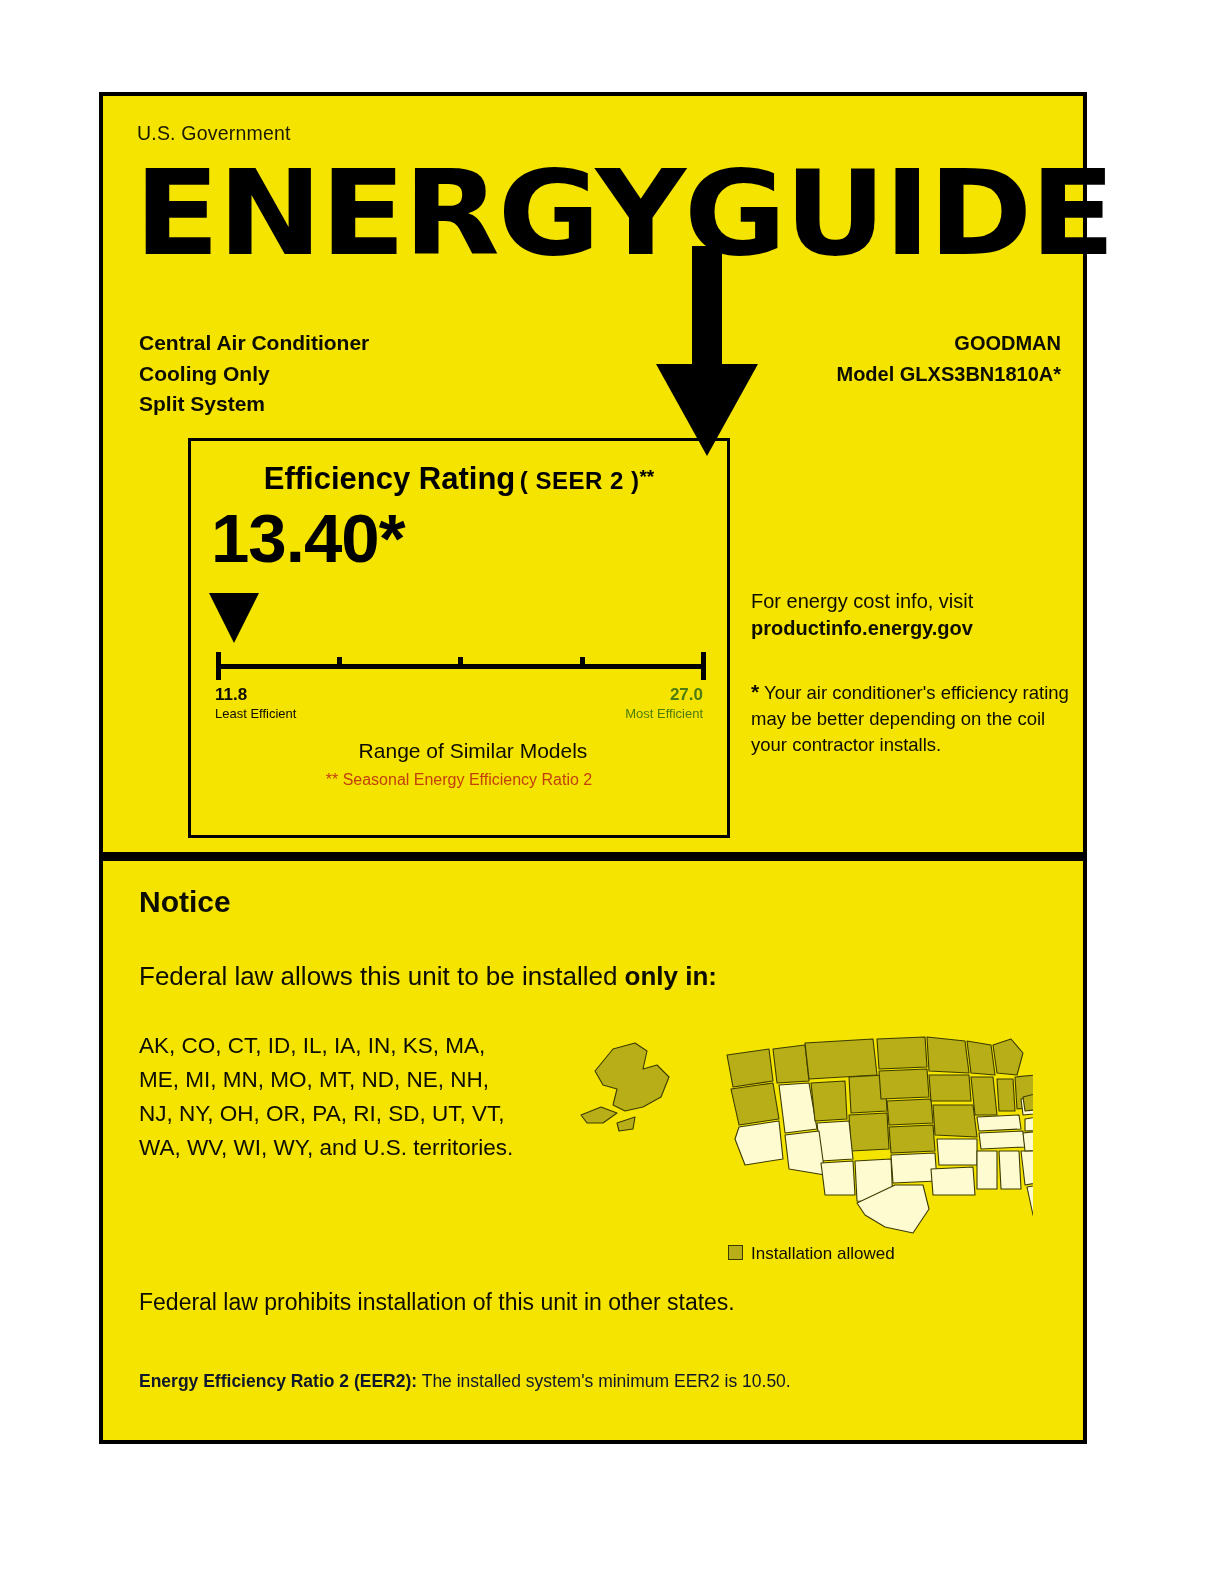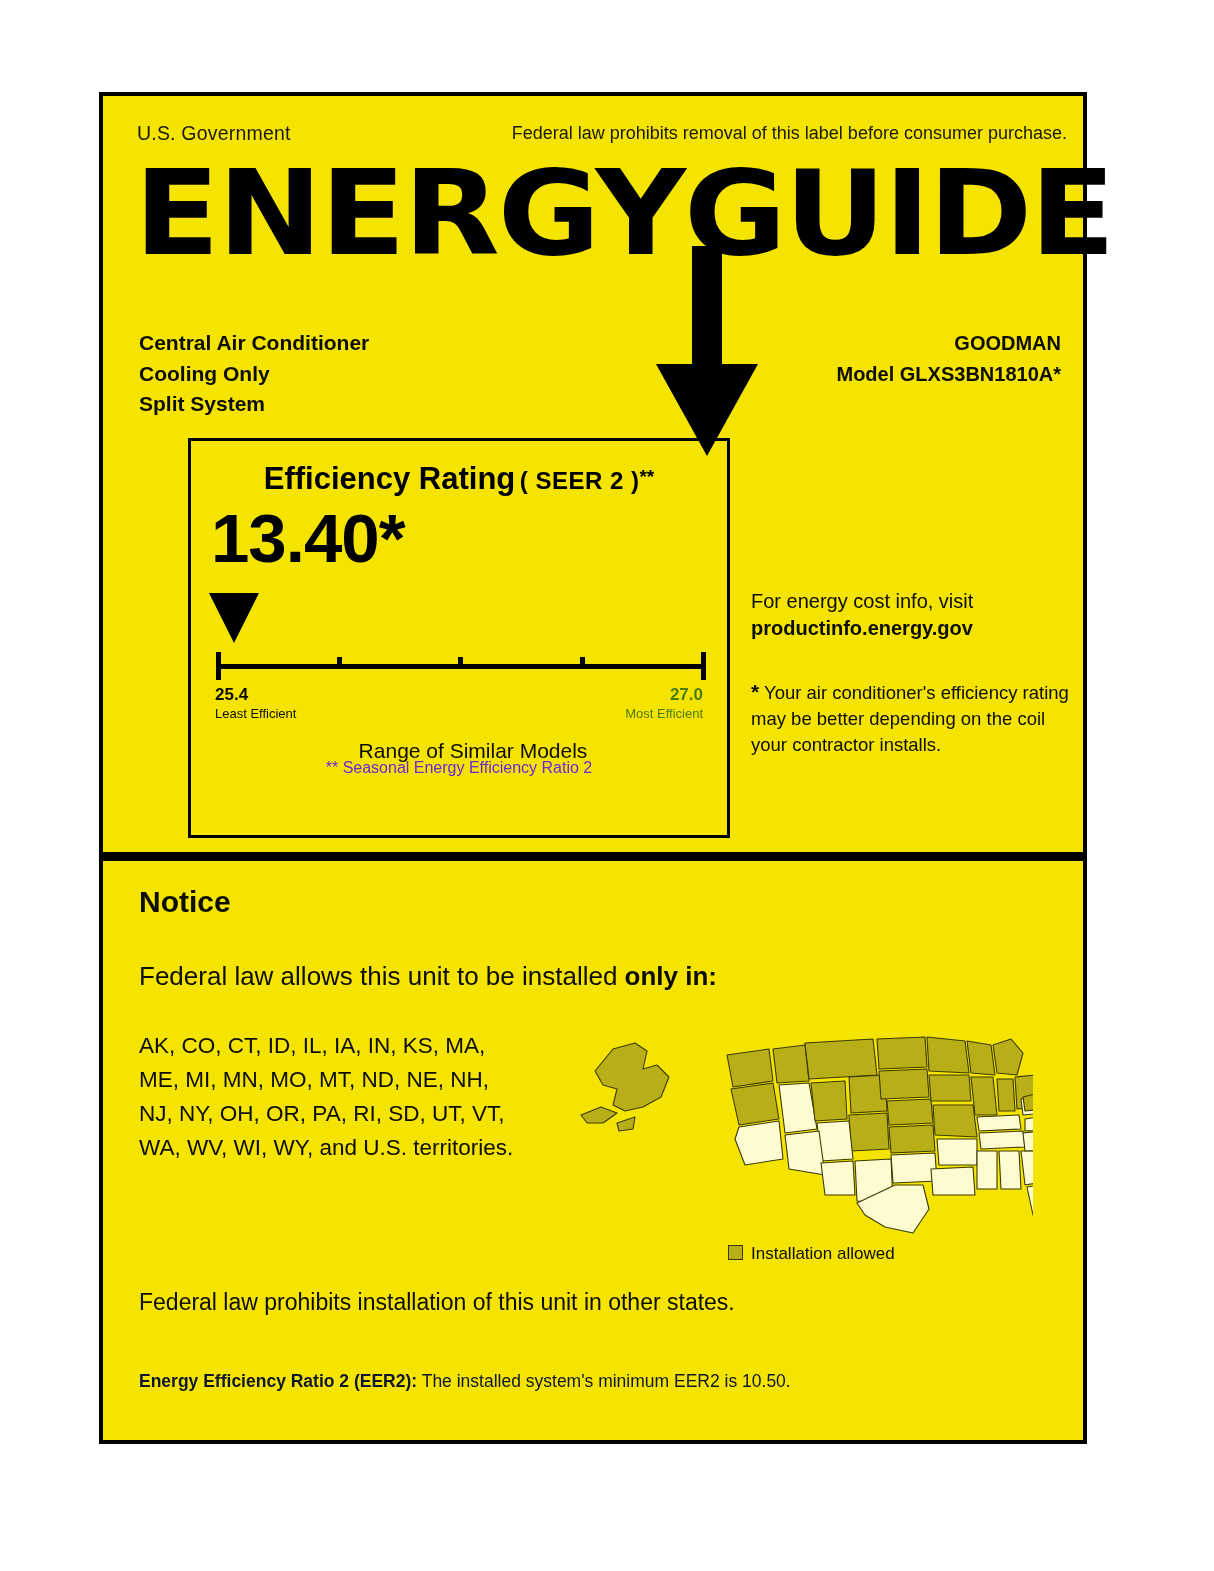--- a/index.html
+++ b/index.html
@@ -220,24 +220,24 @@
     left: 0; right: 0;
     top: 298px;
     text-align: center;
     font-size: 21px;
     color: #0d0d00;
     margin-left: 28px;
   }
   .footnote-seer {
     position: absolute;
     left: 0; right: 0;
-    top: 318px;
+    top: 330px;
     text-align: center;
     font-size: 16px;
-    color: #6d28d9;
+    color: #c2410c;
   }
 
   
   .cost-info {
     position: absolute;
     left: 648px;
     top: 492px;
     width: 320px;
     font-size: 20px;
     line-height: 27px;
@@ -332,21 +332,20 @@
   .eer-line b { font-weight: bold; }
 </style>
 </head>
 <body>
 
 <div id="label">
 
   <div id="top-section">
 
     <div class="gov-line">U.S. Government</div>
-    <div class="fed-line">Federal law prohibits removal of this label before consumer purchase.</div>
 
     <div class="wordmark">ENERGYGUIDE</div>
 
     <div class="big-arrow">
       <div class="shaft"></div>
       <div class="head"></div>
     </div>
 
     <div class="product-type">
       <div>Central Air Conditioner</div>
@@ -370,21 +369,21 @@
       <div class="scale-pointer"></div>
 
       <div class="scale-line"></div>
       <div class="scale-cap-l"></div>
       <div class="scale-cap-r"></div>
       <div class="tick" style="left:146px"></div>
       <div class="tick" style="left:267px"></div>
       <div class="tick" style="left:389px"></div>
 
       <div class="scale-label-l">
-        <span>25.4</span>
+        <span>11.8</span>
         <span class="sub">Least Efficient</span>
       </div>
       <div class="scale-label-r">
         <span>27.0</span>
         <span class="sub">Most Efficient</span>
       </div>
 
       <div class="range-text">Range of Similar Models</div>
       <div class="footnote-seer">** Seasonal Energy Efficiency Ratio 2</div>
     </div>

